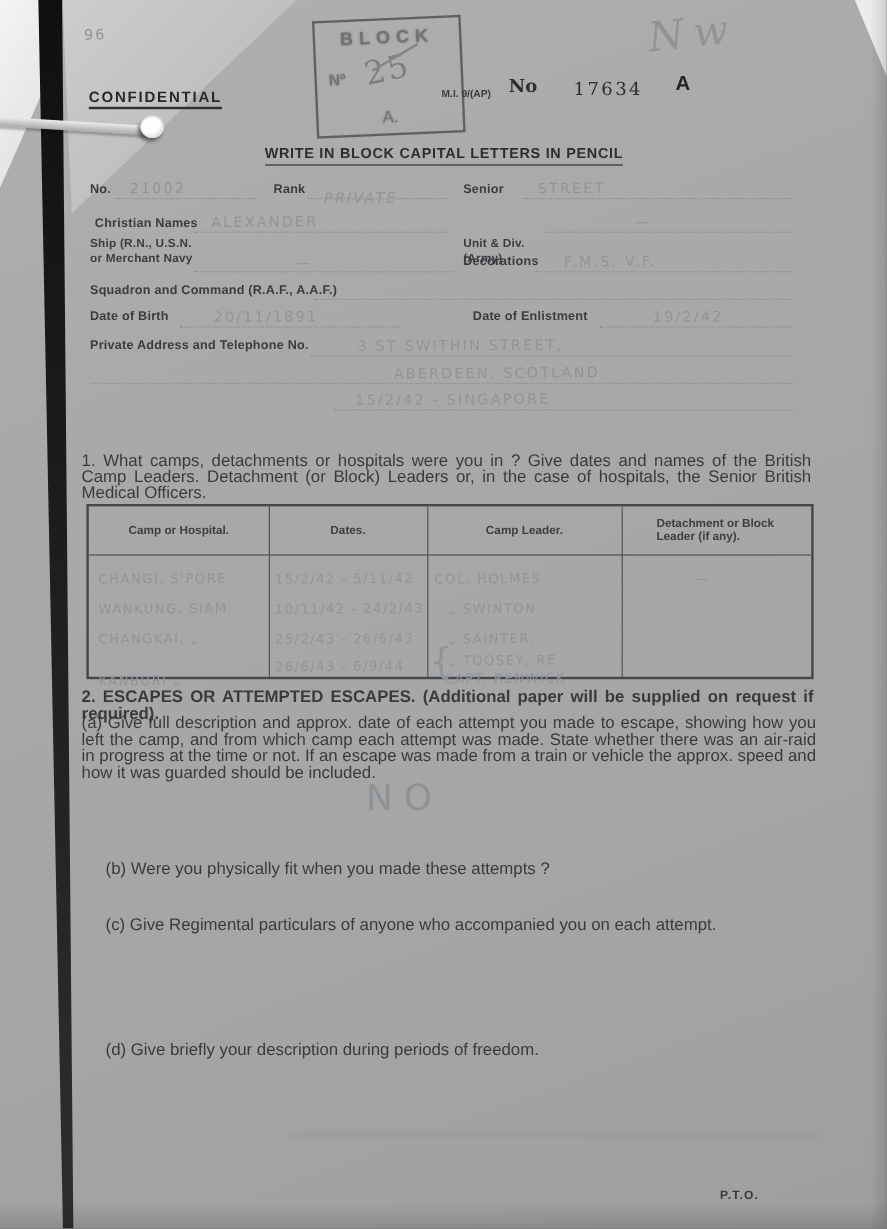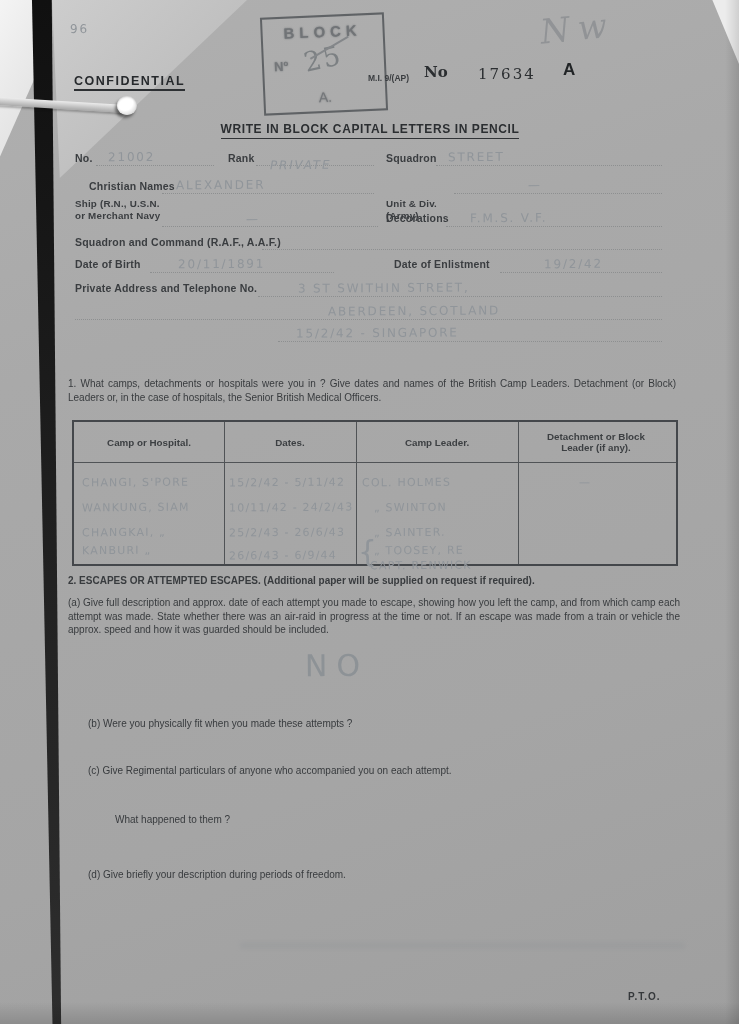--- a/index.html
+++ b/index.html
@@ -24,21 +24,21 @@
       background:linear-gradient(180deg,#ececec,#a8a8a8);transform:rotate(3.5deg);
       box-shadow:0 2px 2px rgba(0,0,0,.25);}
   .hole{position:absolute;left:117px;top:96px;width:20px;height:19px;border-radius:50%;
       background:radial-gradient(circle at 40% 35%,#ffffff 45%,#e2e2e2 70%,#bdbdbd 100%);
       box-shadow:-2px 3px 3px rgba(0,0,0,.45), inset 0 1px 2px rgba(0,0,0,.2);}
   .smudge{position:absolute;left:240px;top:942px;width:445px;height:7px;border-radius:4px;
       background:#8f9396;opacity:.28;filter:blur(2px);}
   
   .lbl{position:absolute;font-size:10.5px;font-weight:600;letter-spacing:.2px;color:#3a3d40;}
   .prelines{white-space:pre-line;line-height:12px;font-size:9.8px;}
-  .para{position:absolute;font-size:10px;line-height:13.5px;text-align:justify;color:#383b3e;}
+  .para{position:absolute;font-size:14px;line-height:13.5px;text-align:justify;color:#383b3e;}
   .fline{position:absolute;border-bottom:1.5px dotted #8d8f90;height:0;}
   .confidential{position:absolute;left:74px;top:74px;font-size:12.5px;font-weight:700;
       letter-spacing:1.5px;border-bottom:2px solid #2d3033;padding-bottom:1px;color:#26292c;}
   .title{position:absolute;left:160px;top:119px;width:420px;text-align:center;}
   .title span{display:inline-block;font-size:12px;font-weight:700;letter-spacing:.6px;
       border-bottom:1.8px solid #303336;padding-bottom:2px;color:#2b2e31;}
   .mi9{position:absolute;left:368px;top:73px;font-size:8.5px;font-weight:700;color:#3a3d40;}
   .no-label{position:absolute;left:424px;top:63px;font-family:"DejaVu Serif",serif;
       font-size:15px;font-weight:700;color:#2b2e31;}
   .serial{position:absolute;left:478px;top:65px;font-family:"DejaVu Serif",serif;
@@ -61,23 +61,23 @@
   
   .hw{position:absolute;font-family:"DejaVu Sans",sans-serif;color:#90959a;
       letter-spacing:1.8px;font-size:12px;white-space:nowrap;transform:rotate(-.4deg);}
   .hw.sm{font-size:11px;letter-spacing:1.2px;}
   .hw.big{font-size:30px;letter-spacing:9px;color:#8d9296;}
   
   .camps{position:absolute;left:72px;top:420px;width:602px;height:142px;
       border:2px solid #44474b;}
   .camps .hrow{position:absolute;left:0;top:0;width:100%;height:40px;border-bottom:1.5px solid #505356;}
   .camps .hcell{position:absolute;top:0;height:40px;display:flex;align-items:center;
-      justify-content:center;text-align:center;font-size:9.8px;font-weight:600;line-height:11px;color:#3c3f42;white-space:pre-line;}
+      justify-content:center;text-align:left;font-size:9.8px;font-weight:600;line-height:11px;color:#3c3f42;white-space:pre-line;}
   .camps .vline{position:absolute;top:0;height:100%;border-left:1.5px solid #505356;}
-  .pto{position:absolute;left:628px;top:991px;font-size:10px;font-weight:700;letter-spacing:1px;color:#35383b;}
+  .pto{position:absolute;left:600px;top:991px;font-size:10px;font-weight:700;letter-spacing:1px;color:#35383b;}
 </style>
 </head>
 <body>
 
 <div class="page">
 
   <div class="corner-light"></div>
   <div class="left-white"></div>
   <div class="black-band"></div>
   <div class="top-right-white"></div>
@@ -107,25 +107,25 @@
   <div class="title"><span>WRITE IN BLOCK CAPITAL LETTERS IN PENCIL</span></div>
 
   <div class="lbl" style="left:75px;top:152px;">No.</div>
   <div class="fline" style="left:96px;top:165px;width:118px;"></div>
   <div class="hw" style="left:108px;top:150px;">21002</div>
 
   <div class="lbl" style="left:228px;top:152px;">Rank</div>
   <div class="fline" style="left:256px;top:165px;width:118px;"></div>
   <div class="hw" style="left:270px;top:158px;font-style:italic;">PRIVATE</div>
 
-  <div class="lbl" style="left:386px;top:152px;">Squadron</div>
+  <div class="lbl" style="left:386px;top:152px;">Senior</div>
   <div class="fline" style="left:436px;top:165px;width:226px;"></div>
   <div class="hw" style="left:448px;top:150px;">STREET</div>
 
-  <div class="lbl" style="left:89px;top:180px;">Christian Names</div>
+  <div class="lbl" style="left:79px;top:180px;">Christian Names</div>
   <div class="fline" style="left:162px;top:193px;width:212px;"></div>
   <div class="hw" style="left:176px;top:178px;">ALEXANDER</div>
 
   <div class="lbl" style="left:386px;top:180px;margin-top:32px;">Decorations</div>
   <div class="fline" style="left:454px;top:193px;width:208px;"></div>
   <div class="hw" style="left:528px;top:178px;">—</div>
 
   <div class="lbl prelines" style="left:75px;top:198px;">Ship (R.N., U.S.N.
 or Merchant Navy</div>
   <div class="fline" style="left:162px;top:226px;width:216px;"></div>
@@ -175,31 +175,30 @@
     <div class="hw sm" style="left:505px;top:54px;">—</div>
 
     <div class="hw sm" style="left:8px;top:79px;">WANKUNG, SIAM</div>
     <div class="hw sm" style="left:155px;top:79px;">10/11/42 - 24/2/43</div>
     <div class="hw sm" style="left:300px;top:79px;">„  SWINTON</div>
 
     <div class="hw sm" style="left:8px;top:104px;">CHANGKAI,   „</div>
     <div class="hw sm" style="left:155px;top:104px;">25/2/43 - 26/6/43</div>
     <div class="hw sm" style="left:300px;top:104px;">„  SAINTER.</div>
 
-    <div class="hw sm" style="left:8px;top:122px;text-align:right;">KANBURI    „</div>
+    <div class="hw sm" style="left:8px;top:139px;text-align:right;">KANBURI    „</div>
     <div class="hw sm" style="left:155px;top:127px;">26/6/43 - 6/9/44</div>
     <div class="hw sm" style="left:284px;top:112px;font-size:30px;letter-spacing:0;">{</div>
     <div class="hw sm" style="left:300px;top:122px;">„  TOOSEY, RE</div>
     <div class="hw sm" style="left:296px;top:137px;">CAPT. RENWICK</div>
   </div>
 
   <div class="para" style="left:68px;top:574px;width:610px;font-weight:600;">2.   ESCAPES OR ATTEMPTED ESCAPES.   (Additional paper will be supplied on request if required).</div>
   <div class="para" style="left:68px;top:596px;width:612px;">(a)   Give full description and approx. date of each attempt you made to escape, showing how you left the camp,  and from which camp each attempt was made.   State whether there was an air-raid in progress at the time or not.   If  an escape was made from a train or vehicle the approx. speed and how it was guarded should be included.</div>
 
   <div class="hw big" style="left:305px;top:648px;">NO</div>
 
   <div class="para" style="left:88px;top:717px;width:560px;">(b)   Were you physically fit when you made these attempts ?</div>
   <div class="para" style="left:88px;top:764px;width:580px;">(c)   Give Regimental particulars of anyone who accompanied you on each attempt.</div>
-  <div class="para" style="left:115px;top:813px;width:400px;">What happened to them ?</div>
   <div class="para" style="left:88px;top:868px;width:560px;">(d)   Give briefly your description during periods of freedom.</div>
 
   <div class="pto">P.T.O.</div>
 </div>
 
 </body></html>

